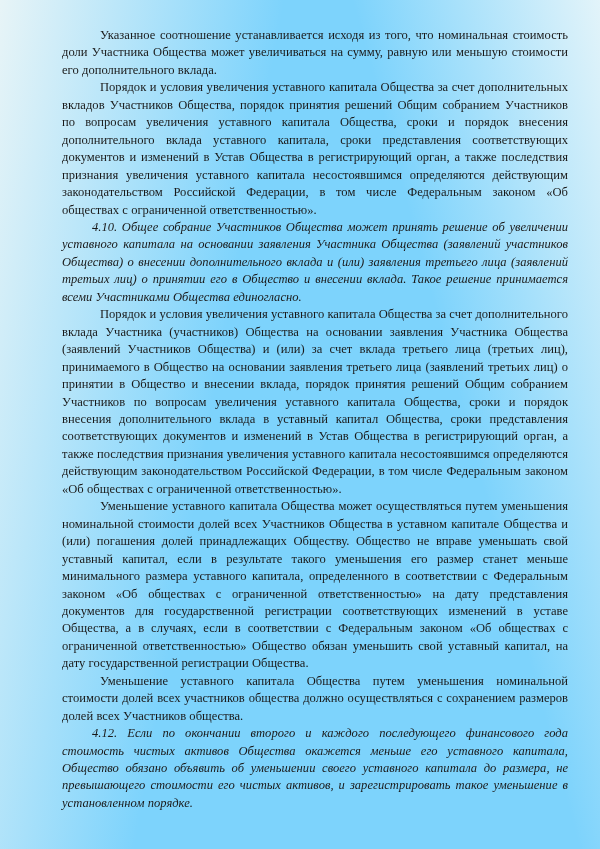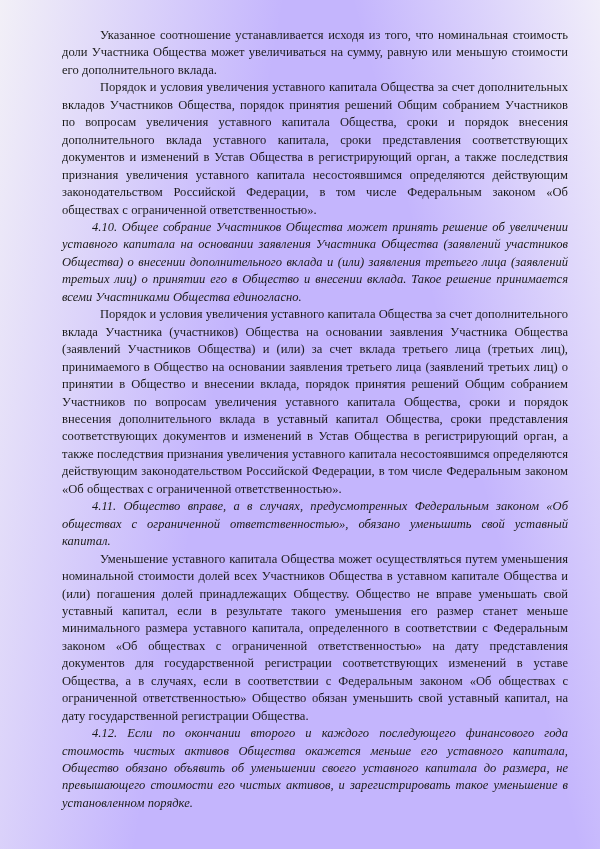--- a/index.html
+++ b/index.html
@@ -12,21 +12,21 @@
     background: #ffffff;
     font-family: "Liberation Serif", "DejaVu Serif", serif;
     color: #1a1a1a;
     overflow: hidden;
   }
 
   .page {
     position: relative;
     width: 600px;
     height: 849px;
-    background: #c4b5fd;
+    background: #7dd3fc;
     box-sizing: border-box;
     padding: 27px 32px 0 62px;
   }
 
   
   .page::before {
     content: "";
     position: absolute;
     inset: 0;
     background:
@@ -64,22 +64,22 @@
   <div class="body-text">
 
     <p class="para">Указанное соотношение устанавливается исходя из того, что номинальная стоимость доли Участника Общества может увеличиваться на сумму, равную или меньшую стоимости его дополнительного вклада.</p>
 
     <p class="para">Порядок и условия увеличения уставного капитала Общества за счет дополнительных вкладов Участников Общества, порядок принятия решений Общим собранием Участников по вопросам увеличения уставного капитала Общества, сроки и порядок внесения дополнительного вклада уставного капитала, сроки представления соответствующих документов и изменений в Устав Общества в регистрирующий орган, а также последствия признания увеличения уставного капитала несостоявшимся определяются действующим законодательством Российской Федерации, в том числе Федеральным законом «Об обществах с ограниченной ответственностью».</p>
 
     <p class="para tight-indent">4.10. Общее собрание Участников Общества может принять решение об увеличении уставного капитала на основании заявления Участника Общества (заявлений участников Общества) о внесении дополнительного вклада и (или) заявления третьего лица (заявлений третьих лиц) о принятии его в Общество и внесении вклада. Такое решение принимается всеми Участниками Общества единогласно.</p>
 
     <p class="para">Порядок и условия увеличения уставного капитала Общества за счет дополнительного вклада Участника (участников) Общества на основании заявления Участника Общества (заявлений Участников Общества) и (или) за счет вклада третьего лица (третьих лиц), принимаемого в Общество на основании заявления третьего лица (заявлений третьих лиц) о принятии в Общество и внесении вклада, порядок принятия решений Общим собранием Участников по вопросам увеличения уставного капитала Общества, сроки и порядок внесения дополнительного вклада в уставный капитал Общества, сроки представления соответствующих документов и изменений в Устав Общества в регистрирующий орган, а также последствия признания увеличения уставного капитала несостоявшимся определяются действующим законодательством Российской Федерации, в том числе Федеральным законом «Об обществах с ограниченной ответственностью».</p>
 
-    <p class="para tight-indent">4.11. Общество вправе, а в случаях, предусмотренных Федеральным законом «Об обществах с ограниченной ответственностью», обязано уменьшить свой уставный капитал.</p>
 
     <p class="para">Уменьшение уставного капитала Общества может осуществляться путем уменьшения номинальной стоимости долей всех Участников Общества в уставном капитале Общества и (или) погашения долей принадлежащих Обществу. Общество не вправе уменьшать свой уставный капитал, если в результате такого уменьшения его размер станет меньше минимального размера уставного капитала, определенного в соответствии с Федеральным законом «Об обществах с ограниченной ответственностью» на дату представления документов для государственной регистрации соответствующих изменений в уставе Общества, а в случаях, если в соответствии с Федеральным законом «Об обществах с ограниченной ответственностью» Общество обязан уменьшить свой уставный капитал, на дату государственной регистрации Общества.</p>
 
+    <p class="para">Уменьшение уставного капитала Общества путем уменьшения номинальной стоимости долей всех участников общества должно осуществляться с сохранением размеров долей всех Участников общества.</p>
 
     <p class="para tight-indent">4.12. Если по окончании второго и каждого последующего финансового года стоимость чистых активов Общества окажется меньше его уставного капитала, Общество обязано объявить об уменьшении своего уставного капитала до размера, не превышающего стоимости его чистых активов, и зарегистрировать такое уменьшение в установленном порядке.</p>
 
   </div>
 
 </div>
 
 </body></html>

